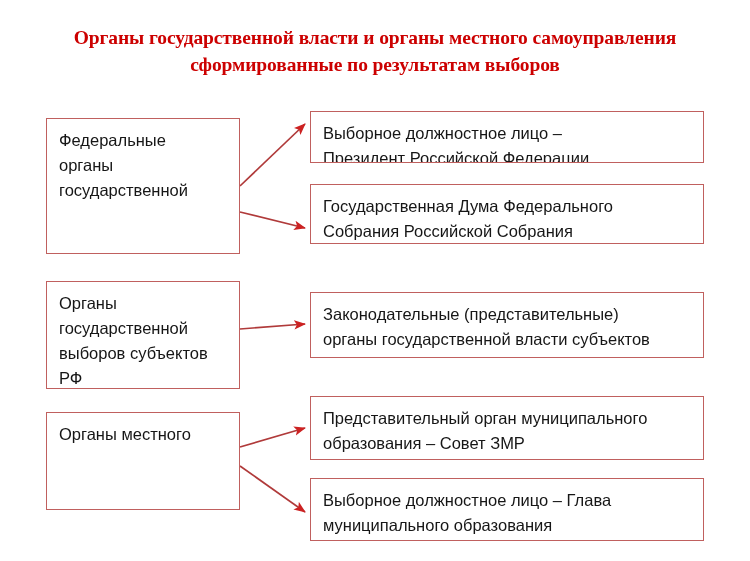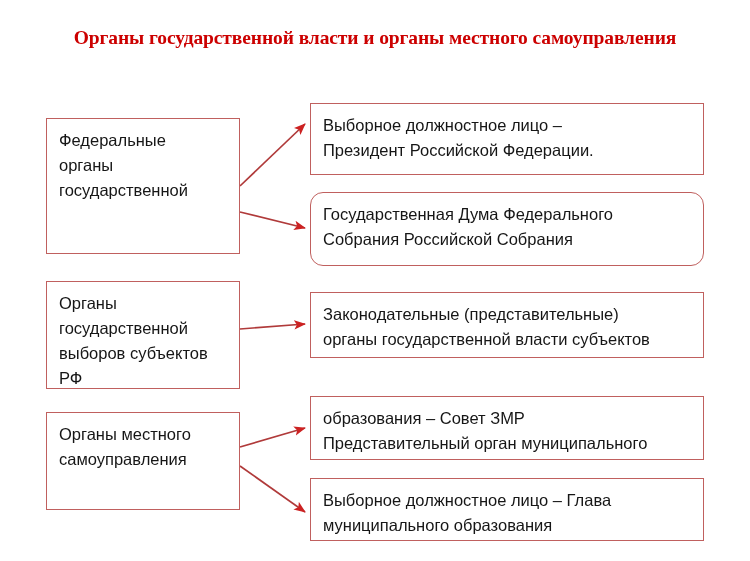--- a/index.html
+++ b/index.html
@@ -47,41 +47,42 @@
   .box .bline { display: block; white-space: nowrap; }
 
   
   .box.left  { left: 46px;  width: 194px; }
   #box-l1 { top: 118px; height: 136px; }
   #box-l2 { top: 281px; height: 108px; }
   #box-l3 { top: 412px; height: 98px;  }
 
   
   .box.right { left: 310px; width: 394px; }
-  #box-r1 { top: 103px; height: 72px; }
-  #box-r2 { top: 192px; height: 74px; border-radius: 13px; }
+  #box-r1 { top: 111px; height: 52px; }
+  #box-r2 { top: 184px; height: 60px; }
   #box-r3 { top: 292px; height: 66px; }
   #box-r4 { top: 396px; height: 64px; }
   #box-r5 { top: 478px; height: 63px; }
 
   
   #arrows {
     position: absolute;
     left: 0; top: 0;
     width: 750px; height: 561px;
     pointer-events: none;
   }
 </style>
 </head>
 <body>
 
 <div id="page">
 
   <div id="title">
     <span class="tline">Органы государственной власти и органы местного самоуправления</span>
+    <span class="tline">сформированные по результатам выборов</span>
   </div>
 
   <svg id="arrows" viewBox="0 0 750 561">
     <defs>
       <marker id="ah" markerWidth="8" markerHeight="8" refX="6.4" refY="3" orient="auto" markerUnits="strokeWidth">
         <path d="M0,0.2 L7,3 L0,5.8 L1.6,3 Z" fill="#CC2222"></path>
       </marker>
     </defs>
 
     <line x1="240" y1="186" x2="305" y2="124" stroke="#B03A3A" stroke-width="1.7" marker-end="url(#ah)"></line>
@@ -103,42 +104,41 @@
 
   <div class="box left" id="box-l2">
     <span class="bline">Органы</span>
     <span class="bline">государственной</span>
     <span class="bline">выборов субъектов</span>
     <span class="bline">РФ</span>
   </div>
 
   <div class="box left" id="box-l3">
     <span class="bline">Органы местного</span>
-    <span class="bline">самоуправления</span>
   </div>
 
   <div class="box right" id="box-r1">
     <span class="bline">Выборное должностное лицо –</span>
     <span class="bline">Президент Российской Федерации.</span>
   </div>
 
   <div class="box right" id="box-r2">
     <span class="bline">Государственная Дума Федерального</span>
     <span class="bline">Собрания Российской Собрания</span>
   </div>
 
   <div class="box right" id="box-r3">
     <span class="bline">Законодательные (представительные)</span>
     <span class="bline">органы государственной власти субъектов</span>
     <span class="bline">РФ</span>
   </div>
 
   <div class="box right" id="box-r4">
+    <span class="bline">Представительный орган муниципального</span>
     <span class="bline">образования – Совет ЗМР</span>
-    <span class="bline">Представительный орган муниципального</span>
   </div>
 
   <div class="box right" id="box-r5">
     <span class="bline">Выборное должностное лицо – Глава</span>
     <span class="bline">муниципального образования</span>
   </div>
 
 </div>
 
 </body></html>

